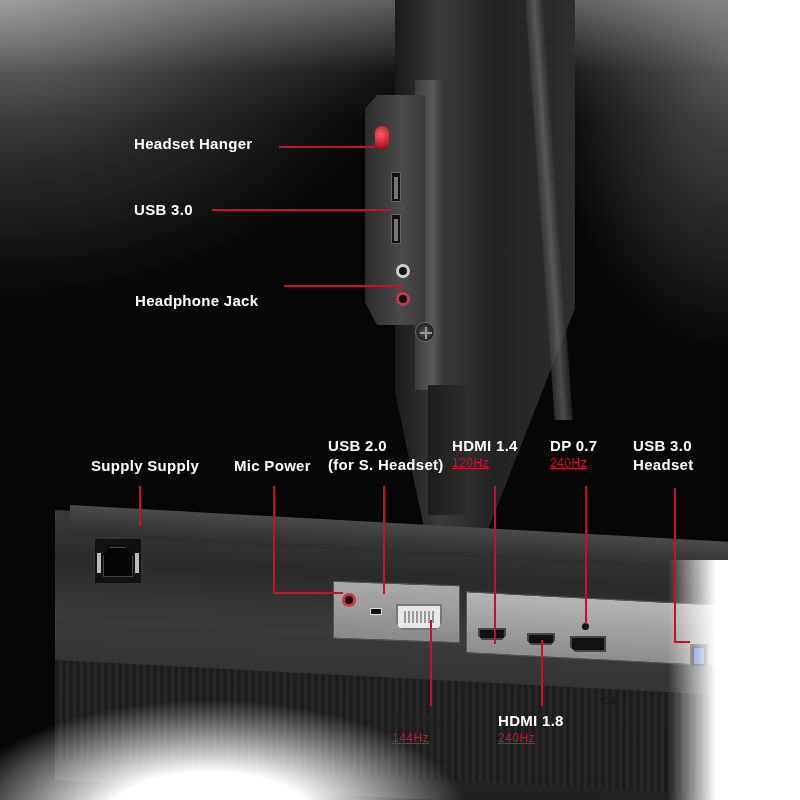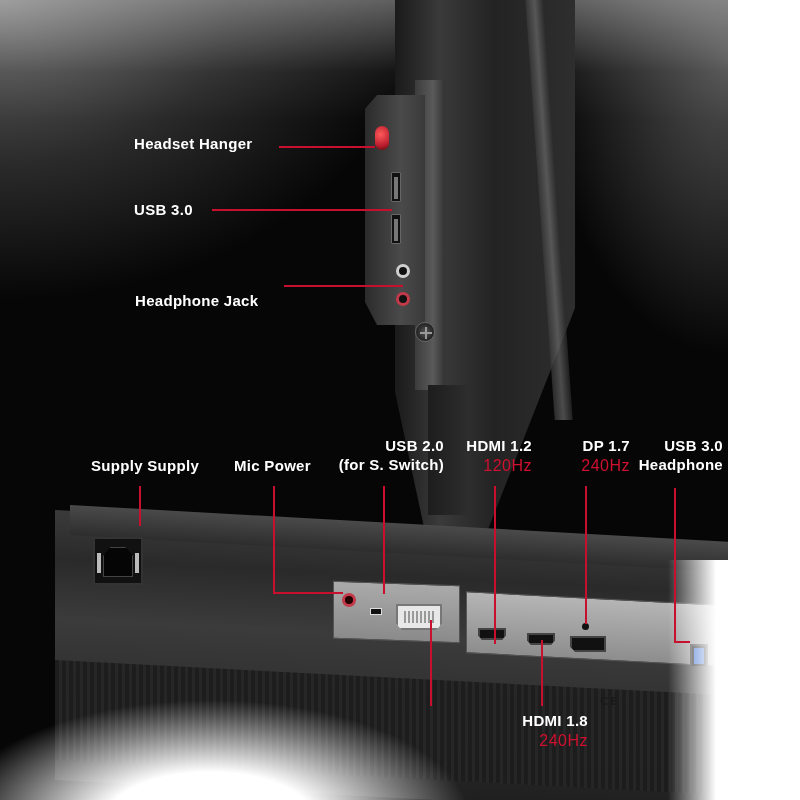--- a/index.html
+++ b/index.html
@@ -120,22 +120,22 @@
   .dp-dot { position: absolute; left: 582px; top: 623px; width: 7px; height: 7px; border-radius: 50%; background: #111; }
   .usbb { position: absolute; left: 690px; top: 644px; width: 18px; height: 24px; background: #0e0e0e; border: 2px solid #333; }
   .usbb::after { content: ""; position: absolute; left: 2px; top: 2px; width: 10px; height: 16px; background: #2a5fc9; }
   .ce-mark { position: absolute; left: 600px; top: 695px; color: #1a1a1a; font-size: 11px; font-weight: bold; letter-spacing: 2px; }
 
   
   .label {
     position: absolute; color: #ffffff; font-family: "Liberation Sans", "DejaVu Sans", sans-serif;
     font-size: 15px; font-weight: bold; letter-spacing: 0.3px; white-space: nowrap; line-height: 1.25;
   }
-  .label.center { text-align: right; }
-  .hz { color: #d0102f; font-size: 16px; font-weight: normal; letter-spacing: 0.5px; display: block; }
+  .label.center { text-align: left; }
+  .hz { color: #d0102f; font-size: 12px; font-weight: normal; letter-spacing: 0.5px; display: block; text-decoration: underline; }
   .sub { display: block; }
   .leader { position: absolute; background: #c8102e; }
 </style>
 </head>
 <body>
 
 <div id="stage">
   <div class="glow-top"></div>
   <div class="glow-right"></div>
 
@@ -187,43 +187,47 @@
 
   <div class="label" style="left:91px;top:457px;">Supply Supply</div>
   <div class="leader" style="left:139px;top:486px;width:2px;height:40px;"></div>
 
   <div class="label" style="left:234px;top:457px;">Mic Power</div>
   <div class="leader" style="left:273px;top:486px;width:2px;height:108px;"></div>
   <div class="leader" style="left:273px;top:592px;width:70px;height:2px;"></div>
 
   <div class="label center" style="left:328px;top:437px;width:116px;">
     <span class="sub">USB 2.0</span>
-    <span class="sub">(for S. Switch)</span>
+    <span class="sub">(for S. Headset)</span>
   </div>
   <div class="leader" style="left:383px;top:486px;width:2px;height:108px;"></div>
 
   <div class="label center" style="left:452px;top:437px;width:80px;">
-    <span class="sub">HDMI 1.2</span>
+    <span class="sub">HDMI 1.4</span>
     <span class="hz">120Hz</span>
   </div>
   <div class="leader" style="left:494px;top:486px;width:2px;height:158px;"></div>
 
   <div class="label center" style="left:550px;top:437px;width:80px;">
-    <span class="sub">DP 1.7</span>
+    <span class="sub">DP 0.7</span>
     <span class="hz">240Hz</span>
   </div>
   <div class="leader" style="left:585px;top:486px;width:2px;height:138px;"></div>
 
   <div class="label center" style="left:633px;top:437px;width:90px;">
     <span class="sub">USB 3.0</span>
-    <span class="sub">Headphone</span>
+    <span class="sub">Headset</span>
   </div>
   <div class="leader" style="left:674px;top:488px;width:2px;height:154px;"></div>
   <div class="leader" style="left:674px;top:641px;width:16px;height:2px;"></div>
 
   <div class="leader" style="left:430px;top:620px;width:2px;height:86px;"></div>
+  <div class="label center" style="left:392px;top:712px;width:80px;">
+    <span class="sub" style="color:#222;">DVI-DL</span>
+    <span class="hz">144Hz</span>
+  </div>
 
   <div class="leader" style="left:541px;top:640px;width:2px;height:66px;"></div>
   <div class="label center" style="left:498px;top:712px;width:90px;">
     <span class="sub">HDMI 1.8</span>
     <span class="hz">240Hz</span>
   </div>
 </div>
 
 </body></html>

